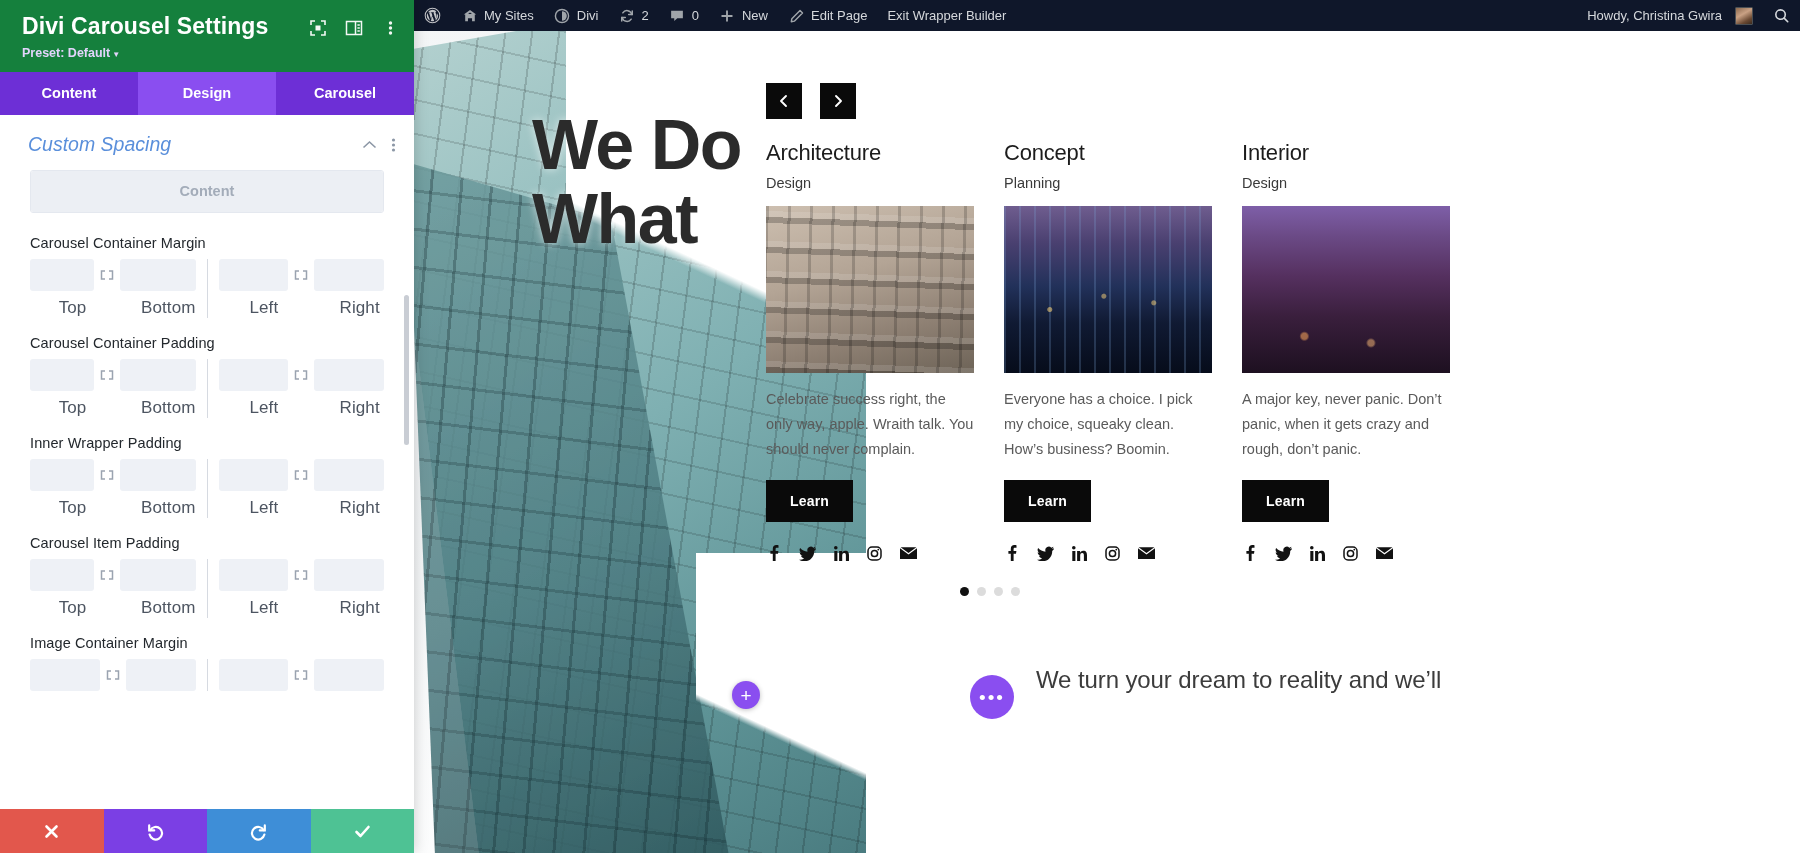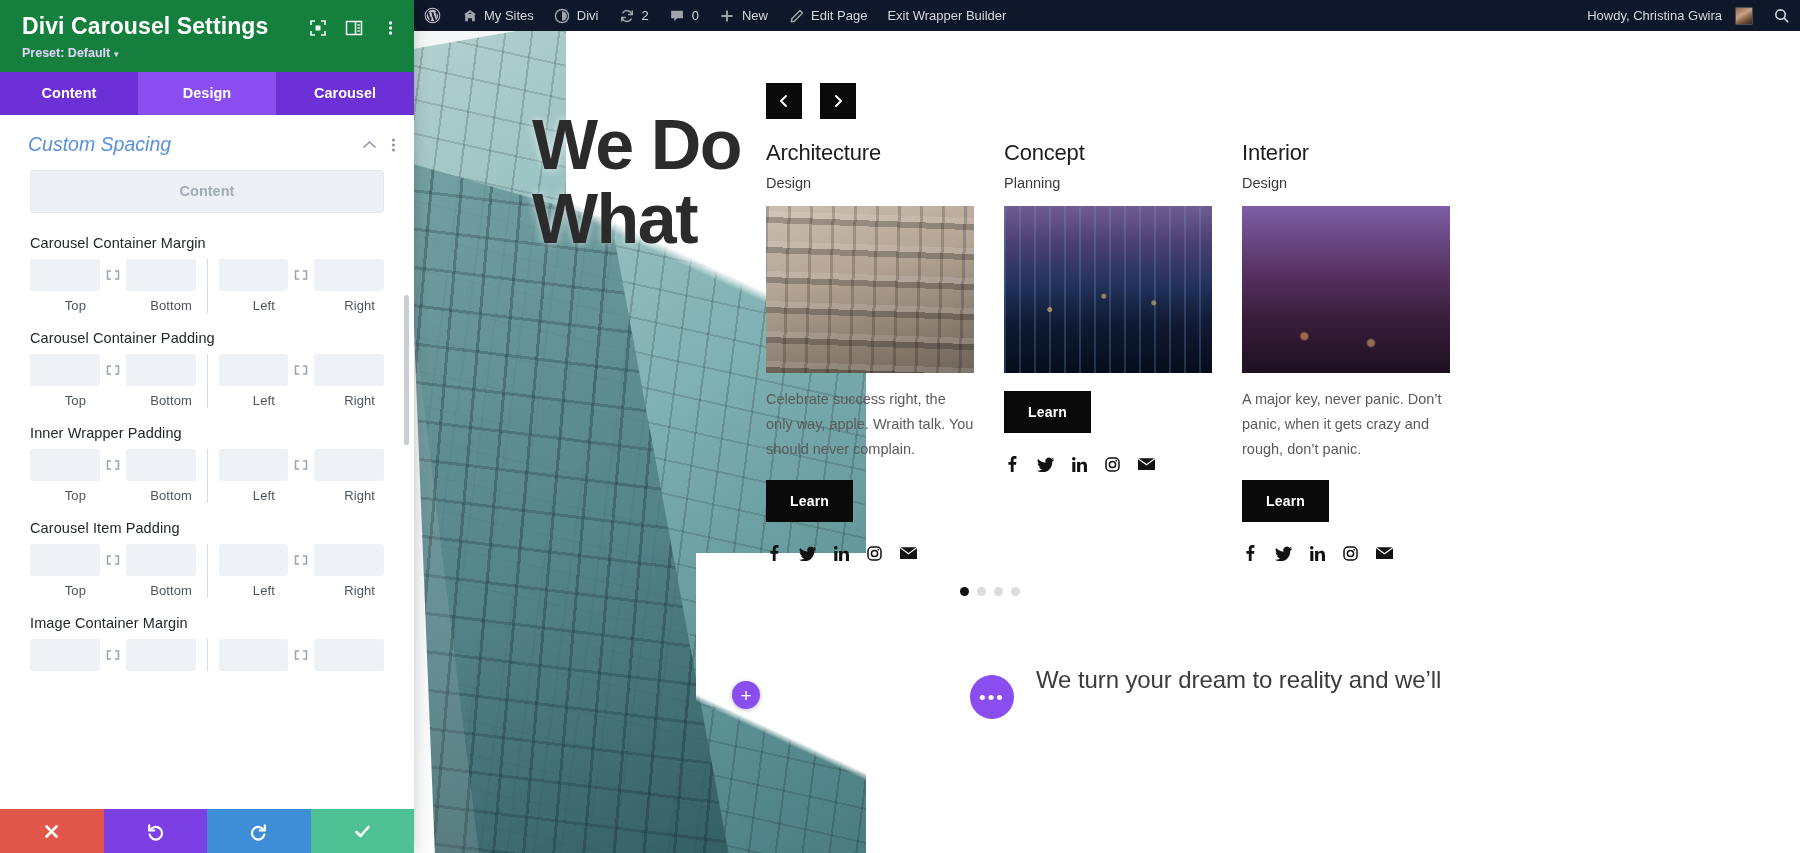--- a/index.html
+++ b/index.html
@@ -99,21 +99,21 @@
   .spacing-pair.right-pair { padding-left: 11px; }
   .pair-divider { width: 1px; background: #d6dae1; align-self: stretch; margin: 0; }
   .sp-cell { flex: 1; display: flex; flex-direction: column; align-items: center; }
   .sp-input {
     width: 100%; height: 32px;
     background: #eef1f6; border: none; border-radius: 3px;
     outline: none; font-family: inherit; font-size: 13px;
     color: #23282d; text-align: left; padding: 0 8px; cursor: text;
   }
   .sp-caption {
-    font-size: 13px; color: #4d5561; margin-top: 7px; letter-spacing: .1px; margin-left: 21px;
+    font-size: 17px; color: #4d5561; margin-top: 7px; letter-spacing: .1px; margin-left: 21px;
   }
   .link-icon {
     width: 26px; flex: 0 0 26px; display: flex; align-items: center;
     justify-content: center; color: #9aa3b0; cursor: pointer;
     align-self: flex-start; height: 32px;
   }
 
   .panel-footer { display: flex; height: 44px; flex: 0 0 44px; }
   .footer-btn {
     flex: 1; display: flex; align-items: center; justify-content: center;
@@ -717,20 +717,21 @@
                   <path d="M0 1.3V12h17V1.3L8.5 7.6zM16.4.2H.6L8.5 6z"></path>
                 </svg>
               </span>
           </div>
         </div>
 
         <div class="card">
           <div class="card-title">Concept</div>
           <div class="card-sub">Planning</div>
           <div class="card-img img-concept"></div>
+          <div class="card-text">Everyone has a choice. I pick my choice, squeaky clean. How’s business? Boomin.</div>
           <div class="learn-btn">Learn</div>
           <div class="socials">
             <span class="soc">
                 <svg width="15" height="16" viewBox="0 0 15 16" fill="#121212">
                   <path d="M9.6 16V8.8h2.4l.4-2.8H9.6V4.2c0-.8.2-1.4 1.4-1.4h1.5V.3C12.2.2 11.3.1 10.3.1 8.2.1 6.8 1.4 6.8 3.8V6H4.4v2.8h2.4V16z"></path>
                 </svg>
               </span>
             <span class="soc">
                 <svg width="17" height="15" viewBox="0 0 17 15" fill="#121212">
                   <path d="M17 2.2c-.6.3-1.3.5-2 .6.7-.4 1.3-1.1 1.5-2-.7.4-1.4.7-2.2.9A3.47 3.47 0 0 0 8.4 4.9c0 .3 0 .5.1.8C5.6 5.5 3 4.1 1.2 2a3.5 3.5 0 0 0 1.1 4.7c-.6 0-1.1-.2-1.6-.4 0 1.7 1.2 3.1 2.8 3.4-.5.1-1 .2-1.5.1.4 1.4 1.7 2.4 3.2 2.4A7 7 0 0 1 0 13.7a9.8 9.8 0 0 0 5.3 1.6c6.4 0 9.9-5.3 9.9-9.9v-.5c.7-.5 1.3-1.1 1.8-1.8z"></path>

